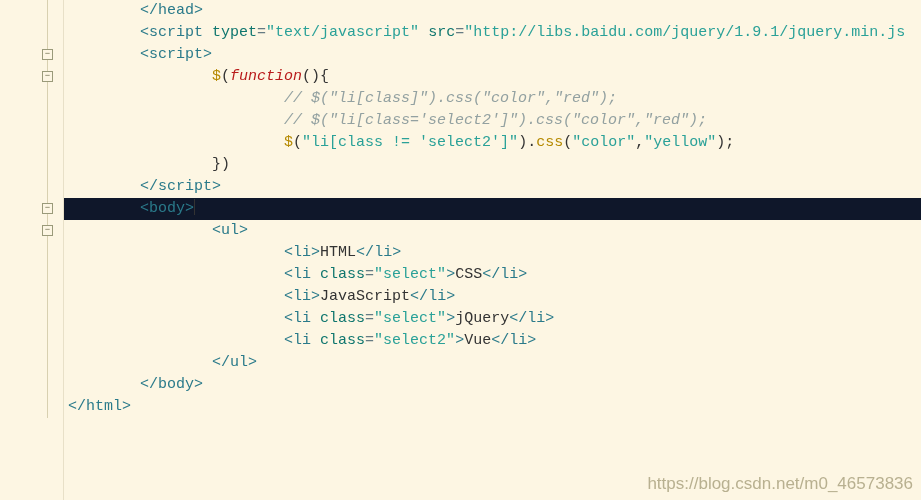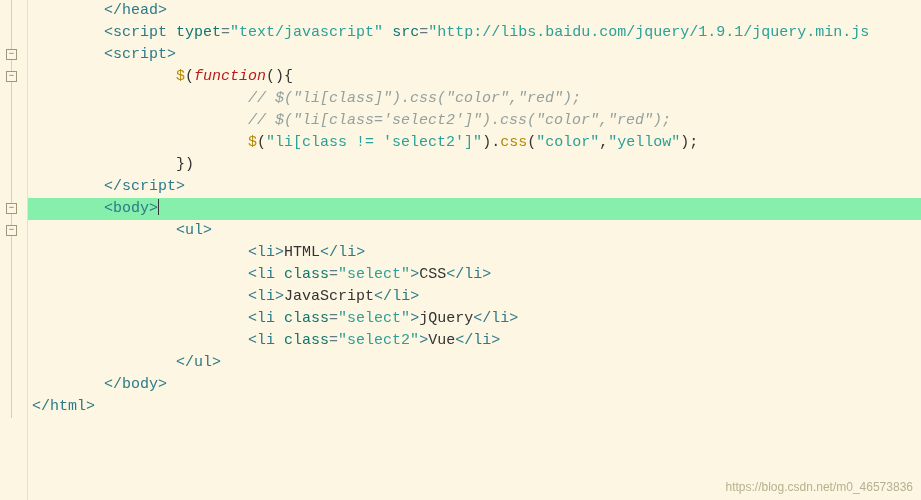--- a/index.html
+++ b/index.html
@@ -10,20 +10,21 @@
     color: #333;
     width: 921px;
     height: 500px;
     overflow: hidden;
     position: relative;
   }
   .editor {
     display: flex;
     width: 100%;
     height: 100%;
+    padding-left: 36px;
   }
   .gutter {
     width: 28px;
     flex-shrink: 0;
     background: #fdf6e3;
     border-right: 1px solid #e8e0c8;
     position: relative;
   }
   .code-area {
     flex: 1;
@@ -34,21 +35,21 @@
     overflow: hidden;
     position: relative;
   }
   .line {
     height: 22px;
     line-height: 22px;
     padding-left: 4px;
     position: relative;
   }
   .line.hl {
-    background: #86efac;
+    background: #0f172a;
   }
   .fold {
     position: absolute;
     left: 6px;
     width: 11px;
     height: 11px;
     border: 1px solid #9a9a7a;
     background: #fdf6e3;
     font-size: 9px;
     line-height: 9px;
@@ -80,21 +81,21 @@
     height: 16px;
     background: #333;
     vertical-align: middle;
     position: relative;
     top: -1px;
   }
   .watermark {
     position: absolute;
     right: 8px;
     bottom: 6px;
-    font-size: 12px;
+    font-size: 17px;
     color: #b8b090;
     font-family: Arial, sans-serif;
     user-select: none;
   }
 </style>
 </head>
 <body>
 
 <div class="editor">
   <div class="gutter" id="gutter">

